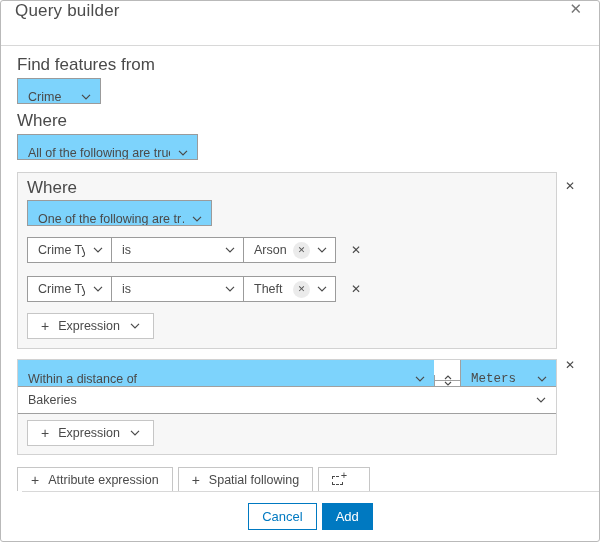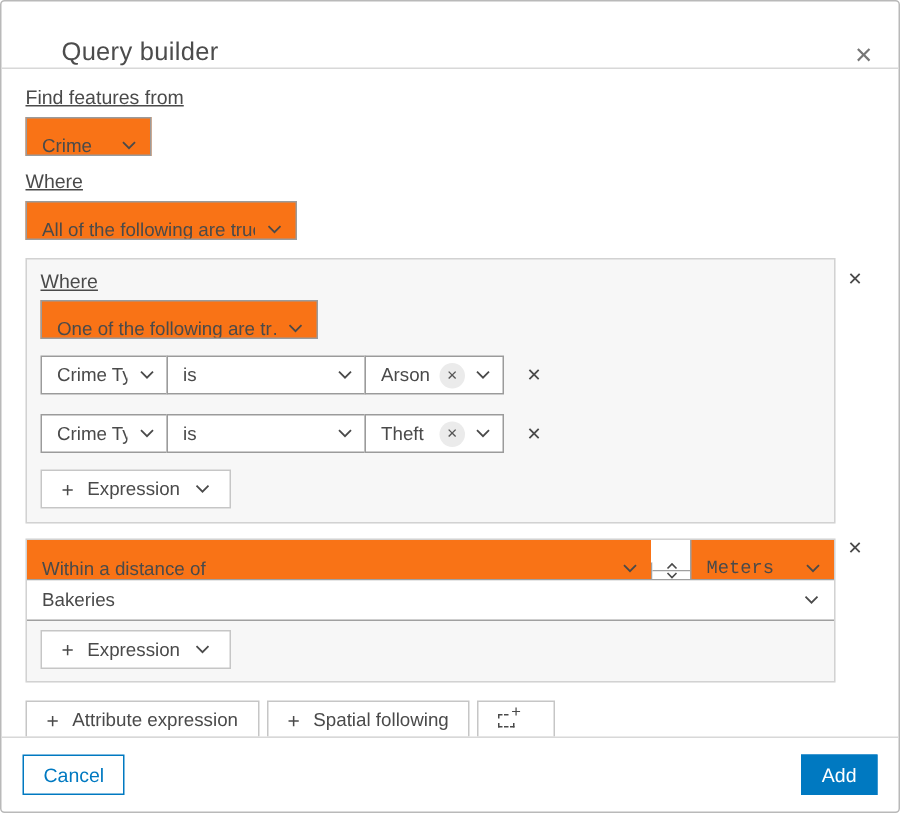--- a/index.html
+++ b/index.html
@@ -4,33 +4,33 @@
 <style>
   html,body { margin:0; padding:0; background:#fff; }
   body { width:600px; height:542px; font-family:"Liberation Sans", sans-serif; color:#4a4a4a; }
   * { box-sizing:border-box; }
 
   .dialog { width:600px; height:542px; border:1px solid #b9b9b9; border-radius:3px;
             background:#fff; display:flex; flex-direction:column; overflow:hidden; }
 
   
   .header { flex:0 0 45px; border-bottom:1px solid #d8d8d8; display:flex;
-            align-items:flex-end; justify-content:space-between; padding:0 17px 0 40px; }
+            align-items:flex-start; justify-content:space-between; padding:0 17px 0 14px; }
   .title { font-size:17px; color:#4c4c4c; letter-spacing:.2px; }
   .close-btn { background:none; border:none; padding:0; cursor:pointer;
                font-size:15px; color:#767676; line-height:1; }
 
   
   .body { flex:1 1 auto; overflow:hidden; padding:12px 16px 0 16px; }
-  .field-label { font-size:13px; line-height:14px; margin:0 0 6px;text-decoration:underline; }
+  .field-label { font-size:17px; line-height:14px; margin:0 0 6px; }
   .mt10 { margin-top:10px; }
 
   
   .select { display:flex; align-items:center; height:26px; border:1px solid #9b9b9b;
-            background:#f97316; padding:12px 9px 0 10px; font-size:12.5px; color:#4a4a4a;
+            background:#7dd3fc; padding:12px 9px 0 10px; font-size:12.5px; color:#4a4a4a;
             cursor:pointer; white-space:nowrap; overflow:hidden; }
   .select .txt { flex:1 1 auto; overflow:hidden; }
   .chev { flex:0 0 auto; margin-left:8px; display:inline-flex; }
 
   .xbtn { background:none; border:none; padding:0; cursor:pointer; font-size:12px;
           color:#4a4a4a; line-height:1; }
 
   .btn { display:inline-flex; align-items:center; height:26px; border:1px solid #c6c6c6;
          background:#fff; padding:0 13px; font-size:12.5px; color:#4a4a4a; cursor:pointer; }
   .btn .plus { font-size:14px; margin-right:9px; line-height:1; color:#4a4a4a; }
@@ -86,21 +86,21 @@
 
   
   .eg-icon { position:relative; width:15px; height:13px; margin-right:9px; flex:0 0 auto; }
   .eg-box { position:absolute; left:0; top:3px; width:11px; height:9px;
             border:1px dashed #4a4a4a; }
   .eg-plus { position:absolute; right:0; top:-3px; font-size:11px; line-height:1;
              color:#4a4a4a; background:#fff; padding-left:1px; }
 
   
   .footer { flex:0 0 50px; border-top:1px solid #d8d8d8; display:flex; align-items:center;
-            justify-content:space-between; padding:0 14px; }
+            justify-content:center; padding:0 14px;margin-left:21px; }
   .cancel-btn { height:27px; padding:0 13px; background:#fff; border:1px solid #0079c1;
                 color:#0079c1; font-size:13px; cursor:pointer; margin-right:5px;
                 font-family:"Liberation Sans", sans-serif; }
   .add-btn { height:27px; padding:0 13px; background:#0079c1; border:1px solid #0079c1;
              color:#fff; font-size:13px; cursor:pointer;
              font-family:"Liberation Sans", sans-serif; }
 
   svg.cv { display:block; }
 </style>
 </head>

